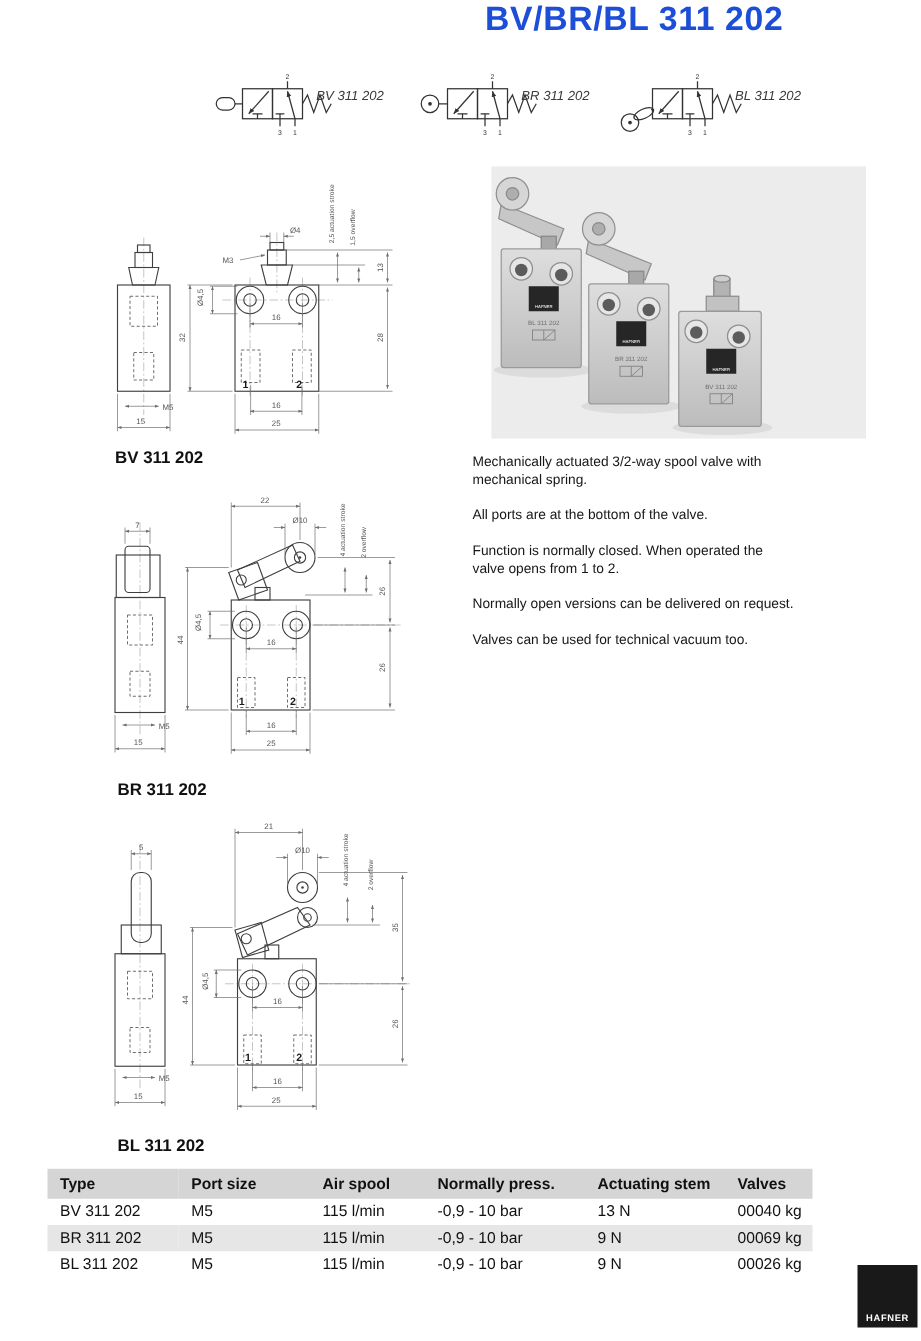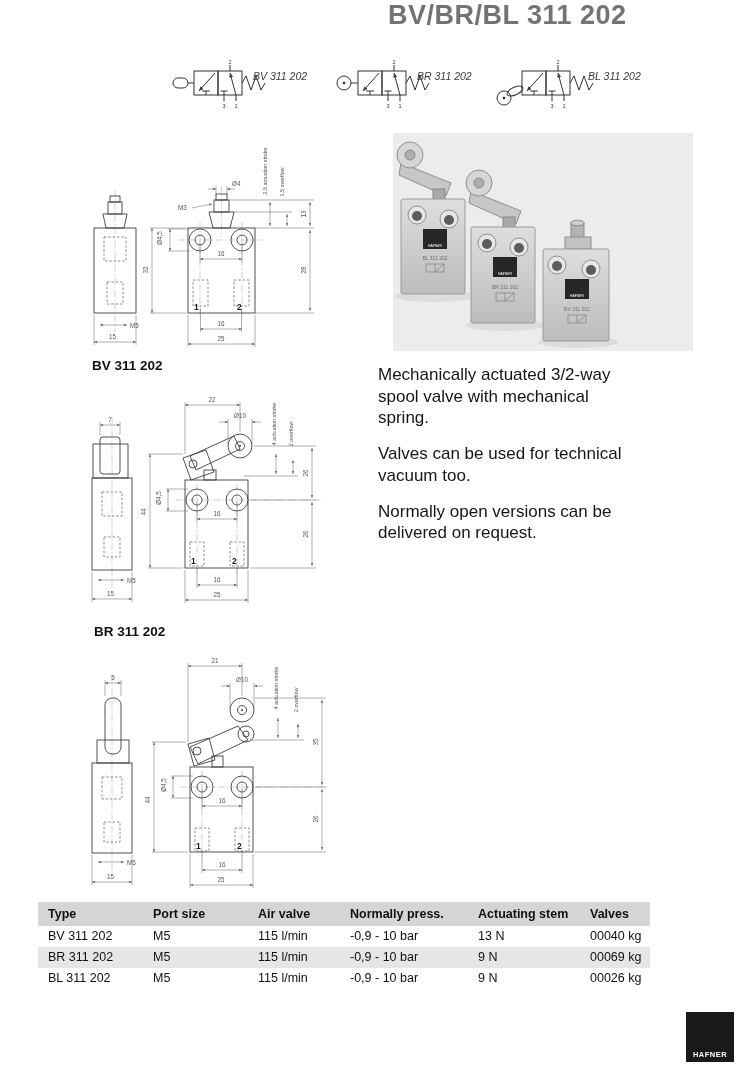--- a/index.html
+++ b/index.html
@@ -1,36 +1,36 @@
 <!DOCTYPE html>
 <html><head>
 <meta charset="utf-8">
 <style>
   html,body{margin:0;padding:0;background:#ffffff;}
   .page{position:relative;width:737px;height:1073px;background:#ffffff;
         font-family:"Liberation Sans",sans-serif;overflow:hidden;}
   .abs{position:absolute;}
   .title{left:388px;top:0;width:340px;font-size:27px;font-weight:bold;
-         color:#737373;letter-spacing:.5px;}
+         color:#1d4ed8;letter-spacing:.5px;}
   svg text{font-family:"Liberation Sans",sans-serif;}
   
   .ln{fill:none;stroke:#3f3f3f;stroke-width:.9;}
   .dim{stroke:#6e6e6e;stroke-width:.55;fill:none;}
   .dsh{fill:none;stroke:#5a5a5a;stroke-width:.7;stroke-dasharray:2.5 1.8;}
   .cl{stroke:#9a9a9a;stroke-width:.45;stroke-dasharray:7 2 1.5 2;fill:none;}
   .dt{font-size:6.3px;fill:#555;}
   .dts{font-size:5.4px;fill:#555;}
   .pnum{font-size:8.5px;font-weight:bold;fill:#1a1a1a;}
   .sym{stroke:#333;stroke-width:1;fill:none;}
   .sym-label{font-size:10.5px;font-style:italic;fill:#3a3a3a;}
   .sym-port{font-size:5.5px;fill:#333;}
   .dwg-caption{font-size:13.5px;font-weight:bold;color:#111;}
-  .desc{left:378px;top:364px;width:258px;font-size:17px;color:#161616;}
+  .desc{left:378px;top:364px;width:258px;font-size:11px;color:#161616;}
   .desc p{margin:0 0 14.5px;line-height:1.27;}
-  table.spec{position:absolute;left:38px;top:902px;width:612px;
+  table.spec{position:absolute;left:38px;top:935px;width:612px;
              border-collapse:collapse;table-layout:fixed;font-size:12.5px;color:#111;}
   .spec th{background:#d5d5d5;font-weight:bold;text-align:left;padding:5px 0 5px 10px;white-space:nowrap;}
   .spec td{padding:3px 0 4px 10px;white-space:nowrap;}
   .spec tr.alt{background:#e6e6e6;}
   .logo{left:686px;top:1012px;width:48px;height:50px;background:#191919;color:#fff;
         display:flex;align-items:flex-end;justify-content:center;}
   .logo span{font-size:7.5px;font-weight:bold;letter-spacing:.5px;padding-bottom:3px;}
 </style>
 </head>
 <body>
@@ -273,22 +273,24 @@
       <g stroke="#808080" fill="none" stroke-width=".7">
         <rect x="175" y="182" width="18" height="8"></rect>
           <line x1="184" y1="182" x2="184" y2="190"></line>
           <line x1="193" y1="182" x2="184" y2="190"></line>
       </g>
     </g>
   </svg>
 
   <div class="abs desc">
     <p>Mechanically actuated 3/2-way spool valve with mechanical spring.</p>
+    <p>All ports are at the bottom of the valve.</p>
+    <p>Function is normally closed. When operated the valve opens from 1 to 2.</p>
+    <p>Normally open versions can be delivered on request.</p>
     <p>Valves can be used for technical vacuum too.</p>
-    <p>Normally open versions can be delivered on request.</p>
   </div>
 
   <svg class="abs" style="left:78px;top:392px" width="280" height="228" viewBox="0 0 280 228">
     <g>
       <line class="cl" x1="34" y1="26" x2="34" y2="196"></line>
       <rect class="ln" x="15" y="52" width="35" height="34"></rect>
       <rect class="ln" x="22" y="45" width="20" height="37" rx="3"></rect>
       <rect class="ln" x="14" y="86" width="40" height="92"></rect>
       <rect class="dsh" x="24" y="100" width="20" height="24"></rect>
       <rect class="dsh" x="26" y="145" width="16" height="20"></rect>
@@ -464,21 +466,21 @@
         <col style="width:105px">
         <col style="width:92px">
       <col style="width:128px">
         <col style="width:112px">
         <col style="width:70px">
     </colgroup>
     <thead>
       <tr>
         <th>Type</th>
         <th>Port size</th>
-        <th>Air valve</th>
+        <th>Air spool</th>
         <th>Normally press.</th>
         <th>Actuating stem</th>
         <th>Valves</th>
       </tr>
     </thead>
     <tbody>
       <tr>
         <td>BV 311 202</td>
         <td>M5</td>
         <td>115 l/min</td>

